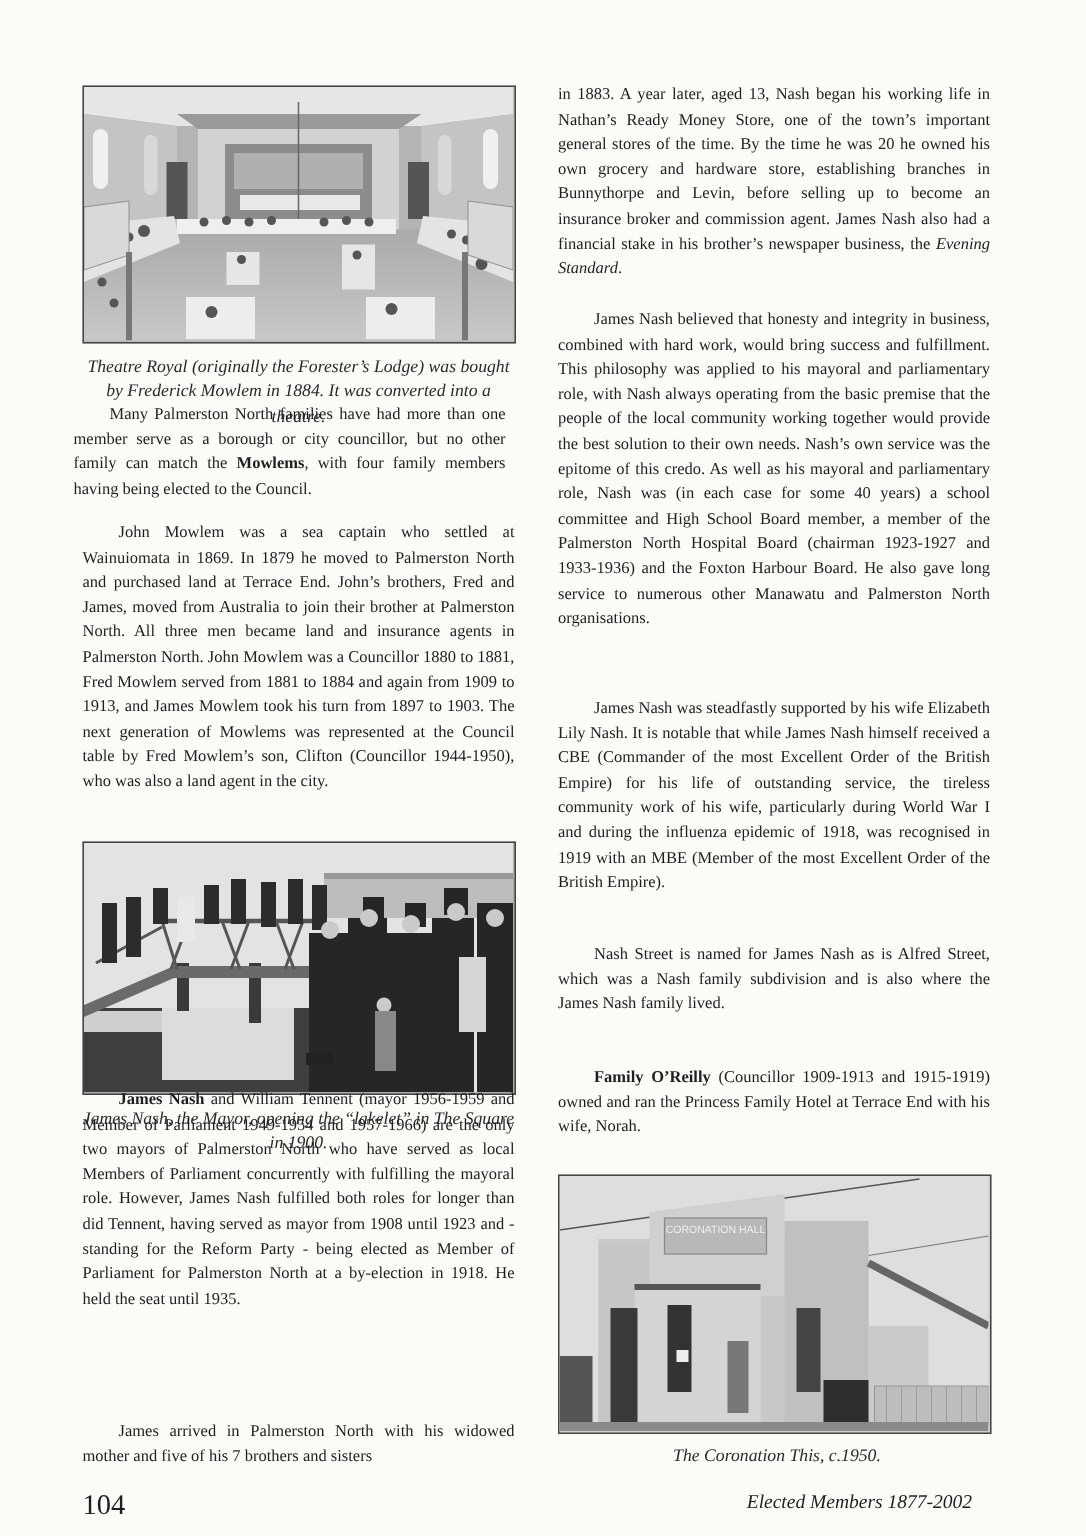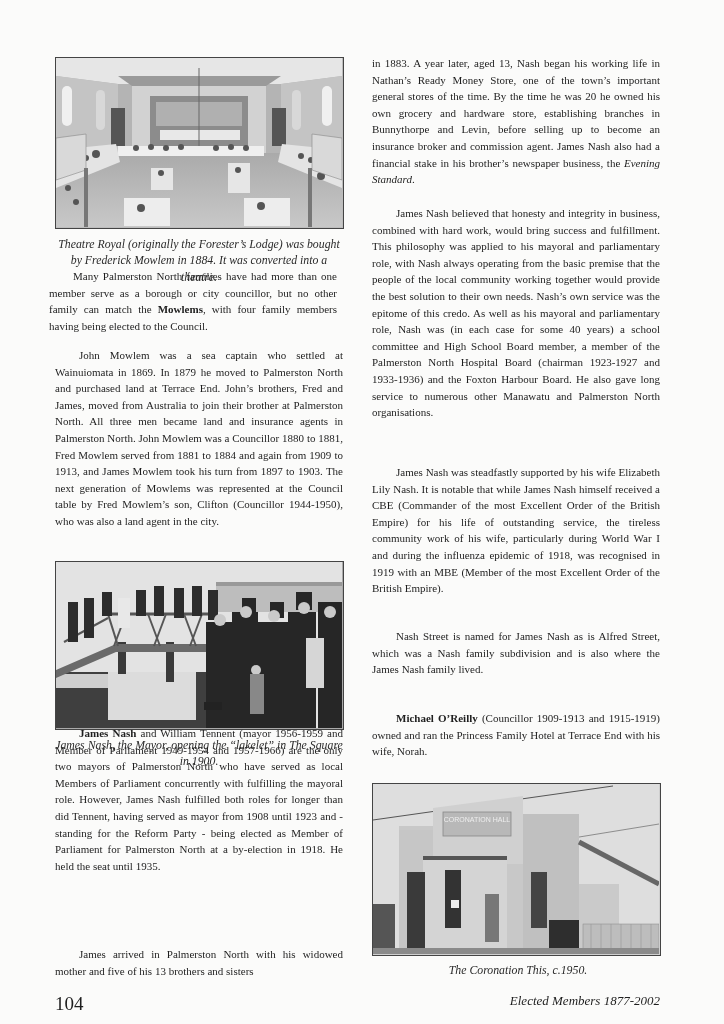--- a/index.html
+++ b/index.html
@@ -163,34 +163,34 @@
 
     <rect x="148" y="140" width="18" height="8" fill="#222"></rect>
   </svg>
 </div>
 <p class="cap" style="left:55px; top:737px;">James Nash, the Mayor, opening the “lakelet” in The Square in 1900.</p>
 
 <p class="p" style="left:55px; top:725px;">
   <b>James Nash</b><span> and William Tennent (mayor 1956-1959 and Member of Parliament 1949-1954 and 1957-1966) are the only two mayors of Palmerston North who have served as local Members of Parliament concurrently with fulfilling the mayoral role. However, James Nash fulfilled both roles for longer than did Tennent, having served as mayor from 1908 until 1923 and - standing for the Reform Party - being elected as Member of Parliament for Palmerston North at a by-election in 1918. He held the seat until 1935.</span>
 </p>
 
-<p class="p" style="left:55px; top:946px;">James arrived in Palmerston North with his widowed mother and five of his 13 brothers and sisters</p>
+<p class="p" style="left:55px; top:946px;">James arrived in Palmerston North with his widowed mother and five of his 7 brothers and sisters</p>
 
 <p class="p noindent" style="left:372px; top:55px;">
   <span>in 1883. A year later, aged 13, Nash began his working life in Nathan’s Ready Money Store, one of the town’s important general stores of the time. By the time he was 20 he owned his own grocery and hardware store, establishing branches in Bunnythorpe and Levin, before selling up to become an insurance broker and commission agent. James Nash also had a financial stake in his brother’s newspaper business, the </span><i>Evening Standard</i><span>.</span>
 </p>
 
 <p class="p" style="left:372px; top:205px;">James Nash believed that honesty and integrity in business, combined with hard work, would bring success and fulfillment. This philosophy was applied to his mayoral and parliamentary role, with Nash always operating from the basic premise that the people of the local community working together would provide the best solution to their own needs. Nash’s own service was the epitome of this credo. As well as his mayoral and parliamentary role, Nash was (in each case for some 40 years) a school committee and High School Board member, a member of the Palmerston North Hospital Board (chairman 1923-1927 and 1933-1936) and the Foxton Harbour Board. He also gave long service to numerous other Manawatu and Palmerston North organisations.</p>
 
 <p class="p" style="left:372px; top:464px;">James Nash was steadfastly supported by his wife Elizabeth Lily Nash. It is notable that while James Nash himself received a CBE (Commander of the most Excellent Order of the British Empire) for his life of outstanding service, the tireless community work of his wife, particularly during World War I and during the influenza epidemic of 1918, was recognised in 1919 with an MBE (Member of the most Excellent Order of the British Empire).</p>
 
 <p class="p" style="left:372px; top:628px;">Nash Street is named for James Nash as is Alfred Street, which was a Nash family subdivision and is also where the James Nash family lived.</p>
 
 <p class="p" style="left:372px; top:710px;">
-  <b>Michael O’Reilly</b><span> (Councillor 1909-1913 and 1915-1919) owned and ran the Princess Family Hotel at Terrace End with his wife, Norah.</span>
+  <b>Family O’Reilly</b><span> (Councillor 1909-1913 and 1915-1919) owned and ran the Princess Family Hotel at Terrace End with his wife, Norah.</span>
 </p>
 
 <div class="photo" style="left:372px; top:783px; width:289px; height:173px; background:#cfcfcf;">
   <svg width="286" height="170" viewBox="0 0 286 170">
     <rect width="286" height="170" fill="#dedede"></rect>
     <line x1="0" y1="36" x2="240" y2="2" stroke="#555" stroke-width="1"></line>
     <line x1="200" y1="54" x2="286" y2="40" stroke="#777" stroke-width="0.8"></line>
 
     <rect x="26" y="42" width="180" height="122" fill="#c8c8c8"></rect>
     <polygon points="60,24 150,12 150,80 60,80" fill="#d0d0d0"></polygon>
@@ -223,13 +223,13 @@
       <line x1="258" y1="140" x2="258" y2="166"></line>
         <line x1="268" y1="140" x2="268" y2="166"></line>
       <line x1="278" y1="140" x2="278" y2="166"></line>
     </g>
     <rect x="0" y="164" width="286" height="6" fill="#8a8a8a"></rect>
   </svg>
 </div>
 <p class="cap" style="left:374px; top:962px;">The Coronation This, c.1950.</p>
 
 <div class="folio" style="left:55px; top:993px;">104</div>
-<div class="running" style="right:64px; top:993px;">Elected Members 1877-2002</div>
+<div class="running" style="right:76px; top:993px;">Elected Members 1877-2002</div>
 
 </body></html>

